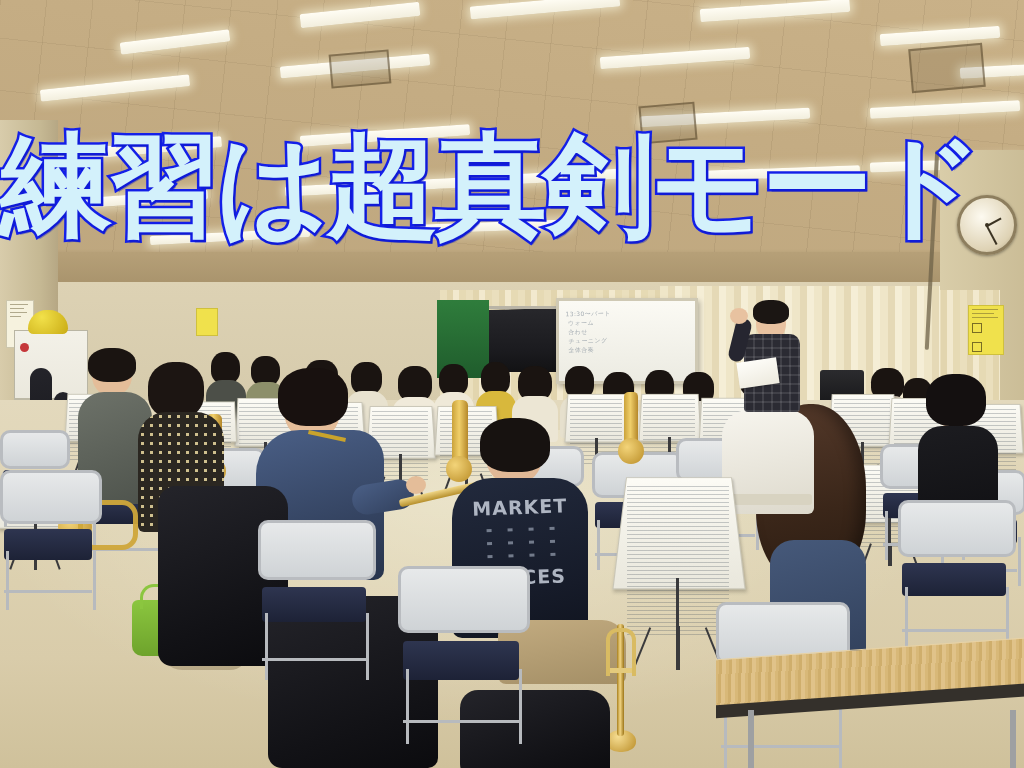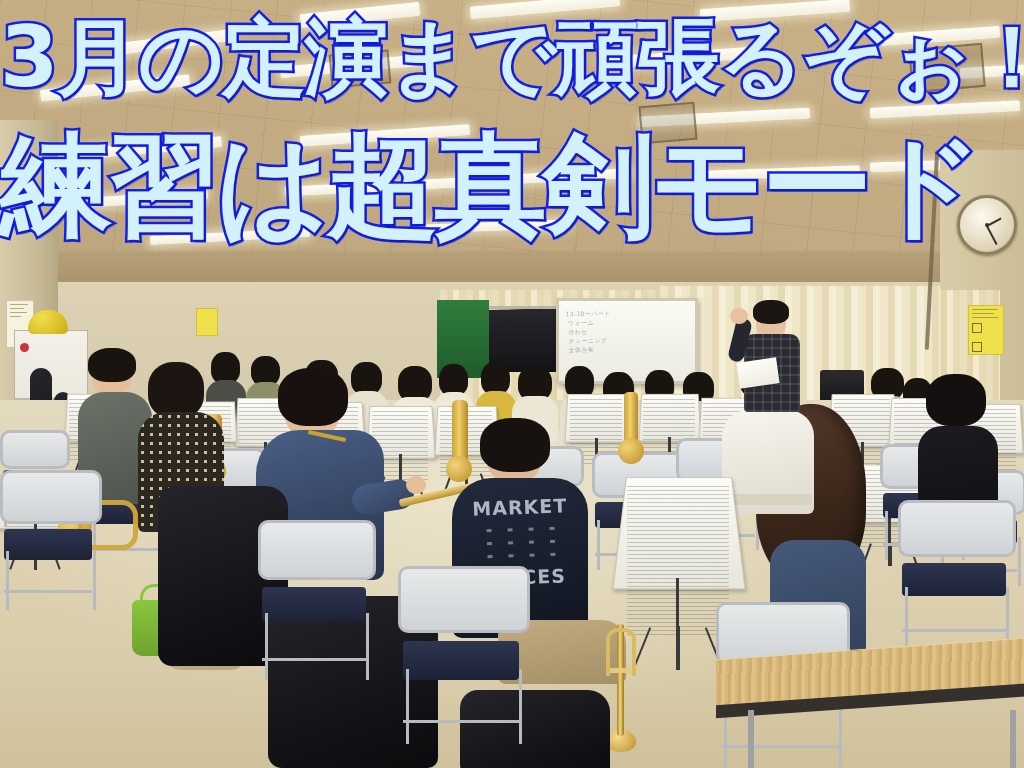--- a/index.html
+++ b/index.html
@@ -666,17 +666,16 @@
     <div class="rail"></div>
   </div>
 
   <div id="table">
     <div class="top"></div>
     <div class="edge"></div>
     <div class="legs"></div>
   </div>
 
   <div id="caption">
-    <div class="cap-line" id="cap1">3月の定演まで頑張るぞぉ！</div>
     <div class="cap-line" id="cap2">練習は超真剣モード！</div>
   </div>
 
 </div>
 
 </body></html>

